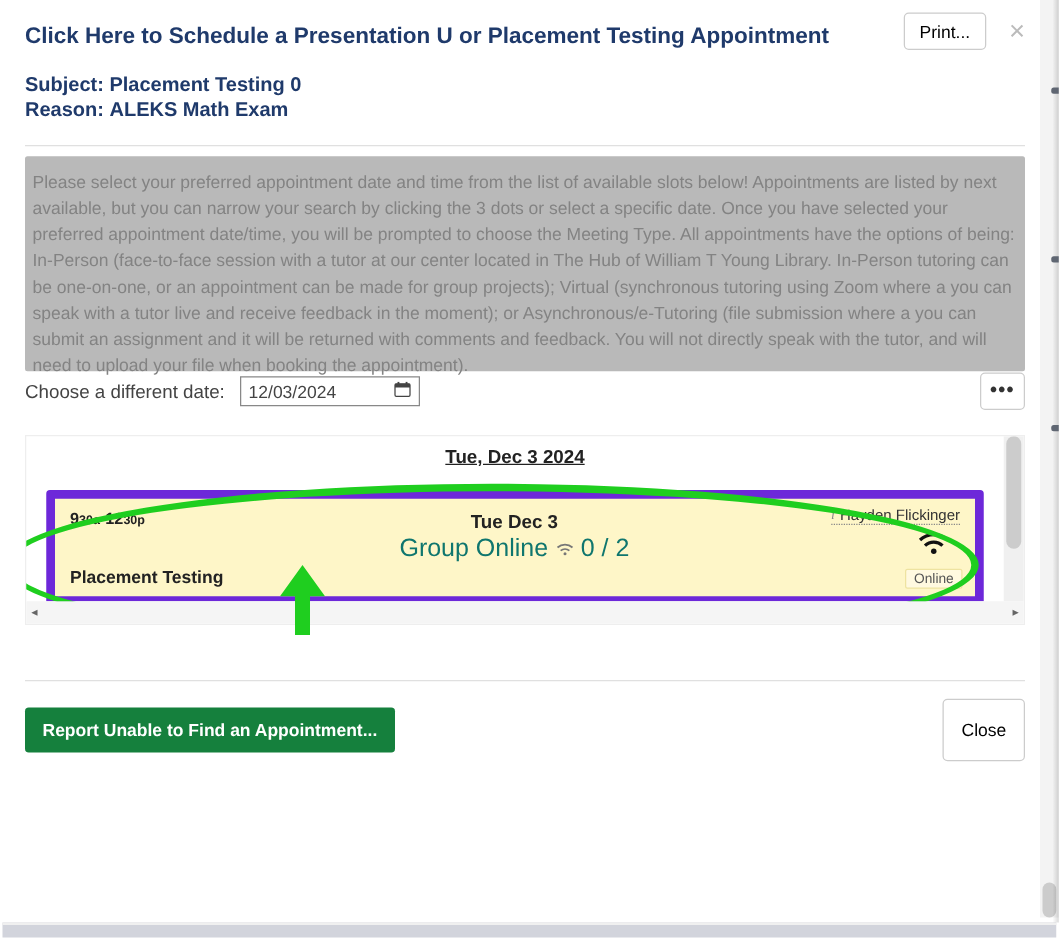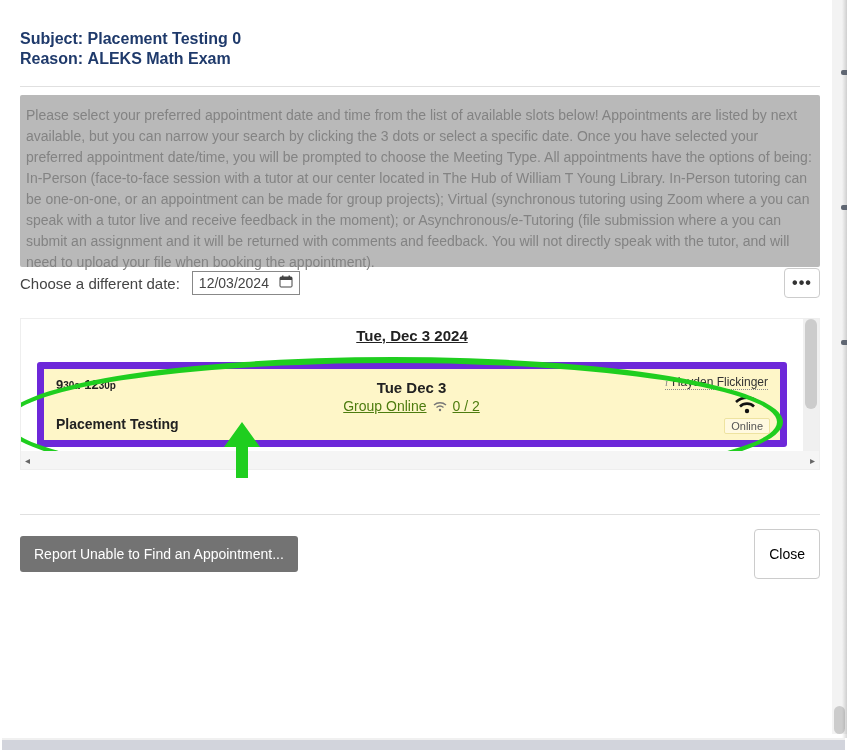--- a/index.html
+++ b/index.html
@@ -11,59 +11,66 @@
   .close-x { color: #bbb; font-size: 22px; font-weight: 300; cursor: pointer; margin-left: 18px; line-height: 1; padding-top: 4px; }
   .subhead { margin-top: 20px; font-size: 16px; }
   .subhead .lbl { color: #1f3a6b; font-weight: 600; }
   .subhead .val { color: #1f3a6b; font-weight: 700; }
   .hr { border-top: 1px solid #e0e0e0; margin: 18px 0 0 0; }
   .scroll-wrap { position: relative; }
   .info-box { position: absolute; left: 0; right: 0; top: 8px; background: #b9b9b9; border-radius: 2px; padding: 10px 6px; color: #838383; font-size: 14px; line-height: 1.5; height: 172px; z-index: 3; }
   .under-info { padding-top: 175px; }
   .choose-row { display: flex; align-items: center; justify-content: space-between; margin-top: 6px; position: relative; z-index: 4; }
   .choose-left { display: flex; align-items: center; gap: 12px; font-size: 15px; color: #444; }
-  .date-input { border: 1px solid #888; padding: 2px 6px; font-size: 14px; width: 108px; height: 24px; display: flex; align-items: center; justify-content: space-between; background: #fff; }
+  .date-input { border: 1px solid #888; padding: 2px 6px; font-size: 14px; width: 144px; height: 24px; display: flex; align-items: center; justify-content: space-between; background: #fff; }
   .date-input .cal-icon { font-size: 12px; }
   .dots-btn { border: 1px solid #ccc; border-radius: 4px; background: #fff; width: 36px; height: 30px; display: flex; align-items: center; justify-content: center; font-weight: 700; cursor: pointer; letter-spacing: 1px; color: #333; }
   .arrow-annot { position: absolute; left: 200px; top: 335px; z-index: 5; pointer-events: none; }
   .inner-frame { margin-top: 20px; border: 1px solid #eee; height: 152px; position: relative; overflow: hidden; }
   .frame-scroll-v { position: absolute; right: 0; top: 0; bottom: 18px; width: 16px; background: #f0f0f0; }
   .frame-scroll-v .thumb { position: absolute; left: 2px; right: 2px; top: 0; height: 90px; background: #ccc; border-radius: 6px; }
   .frame-scroll-h { position: absolute; left: 0; right: 0; bottom: 0; height: 18px; background: #f5f5f5; display: flex; align-items: center; justify-content: space-between; padding: 0 4px; font-size: 10px; color: #666; }
   .frame-body { position: absolute; left: 0; right: 16px; top: 0; bottom: 18px; overflow: hidden; padding: 8px 16px; }
   .date-head { text-align: center; font-weight: 700; text-decoration: underline; color: #222; font-size: 15px; margin-bottom: 18px; }
   .slot-card { position: relative; background: #fef6c8; border: 7px solid #6d28d9; border-radius: 3px; padding: 10px 12px 26px 11px; min-height: 62px; }
   .slot-time { position: absolute; left: 12px; top: 8px; font-size: 13px; font-weight: 700; color: #222; }
   .slot-time .sm { font-size: 10px; font-weight: 600; }
   .slot-title { text-align: center; font-weight: 700; color: #222; font-size: 15px; }
-  .slot-sub { text-align: center; color: #4d7c0f; font-size: 14px; margin-top: 2px; display: flex; align-items: center; justify-content: center; gap: 6px; text-decoration: underline; }
+  .slot-sub { text-align: center; color: #0f766e; font-size: 20px; margin-top: 2px; display: flex; align-items: center; justify-content: center; gap: 6px; }
   .slot-tutor { position: absolute; right: 12px; top: 6px; font-size: 12px; color: #333; border-bottom: 1px dotted #888; display: flex; align-items: center; gap: 4px; }
   .slot-tutor .info-i { display: inline-block; font-style: italic; font-family: Georgia, serif; font-size: 11px; color: #888; }
   .slot-type { position: absolute; right: 10px; bottom: 6px; background: #fff9e0; color: #555; font-size: 11px; padding: 1px 6px; border-radius: 2px; border: 1px solid #eee3a0; }
   .slot-wifi-big { position: absolute; right: 20px; top: 26px; }
   .slot-svc { position: absolute; left: 12px; bottom: 8px; font-weight: 700; color: #222; font-size: 14px; display: flex; align-items: center; gap: 4px; }
   .green-circle { position: absolute; border: 6px solid #1fce1f; border-radius: 50%; width: 780px; height: 130px; left: -18px; top: 38px; z-index: 6; pointer-events: none; }
   .load-more { margin-top: 10px; background: #163e7a; color: #fff; text-align: center; font-weight: 700; font-size: 15px; padding: 10px 0; border-radius: 3px; cursor: pointer; }
   .hr2 { border-top: 1px solid #e0e0e0; margin: 44px 0 14px 0; }
   .footer-row { display: flex; align-items: center; justify-content: space-between; }
-  .report-btn { background: #737373; color: #fff; padding: 10px 14px; border-radius: 3px; font-size: 14px; font-weight: 400; cursor: pointer; }
+  .report-btn { background: #15803d; color: #fff; padding: 10px 14px; border-radius: 3px; font-size: 14px; font-weight: 700; cursor: pointer; }
   .close-btn { border: 1px solid #ccc; background: #fff; padding: 16px 14px; border-radius: 4px; font-size: 14px; cursor: pointer; }
   .outer-scroll-v { position: absolute; right: 0; top: 0; bottom: 16px; width: 15px; background: #f3f3f3; }
   .outer-scroll-thumb { position: absolute; left: 2px; right: 2px; bottom: 0; height: 28px; background: #ccc; border-radius: 6px; }
   .outer-scroll-h { position: absolute; left: 2px; right: 2px; bottom: 0; height: 12px; background: #d2d4dc; border-top: 2px solid #f0f0f0; }
   .right-shadow { position: absolute; right: 0; top: 0; bottom: 12px; width: 5px; background: linear-gradient(to right, rgba(0,0,0,0) 0%, rgba(0,0,0,0.15) 100%); pointer-events:none; }
   .right-nibs { position: absolute; right: 0; width: 6px; pointer-events: none; }
   .right-nibs span { display:block; height:5px; background:#5f6672; margin-bottom: 130px; border-radius: 2px 0 0 2px;}
   .wifi-sm svg, .wifi-lg svg { display:block; }
 </style>
 </head>
 <body>
 
 <div class="modal">
 
+  <div class="header-row">
+    <div class="title-link">Click Here to Schedule a Presentation U or Placement Testing Appointment</div>
+    <div style="display:flex;align-items:flex-start;">
+      <button class="print-btn">Print...</button>
+      <span class="close-x">×</span>
+    </div>
+  </div>
 
   <div class="subhead">
     <span class="lbl">Subject: </span><span class="val">Placement Testing 0</span>
   </div>
   <div class="subhead" style="margin-top:2px;">
     <span class="lbl">Reason: </span><span class="val">ALEKS Math Exam</span>
   </div>
 
   <div class="hr"></div>
 

